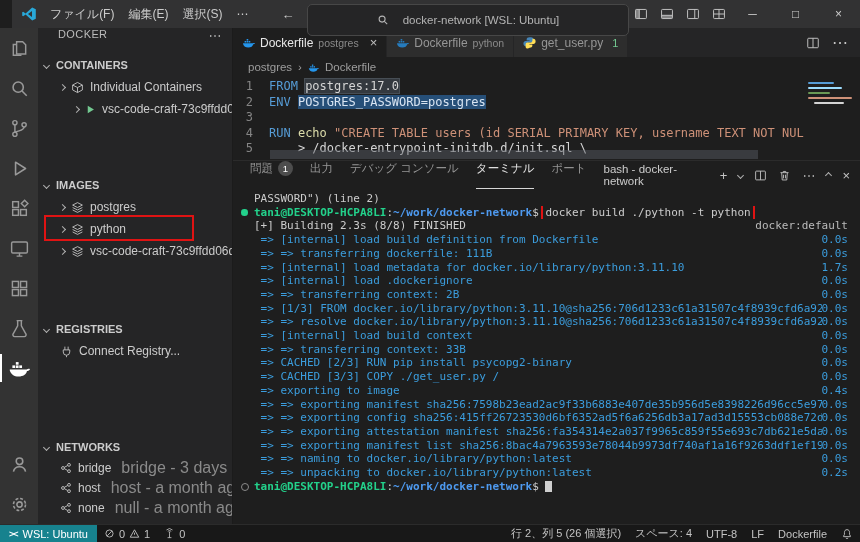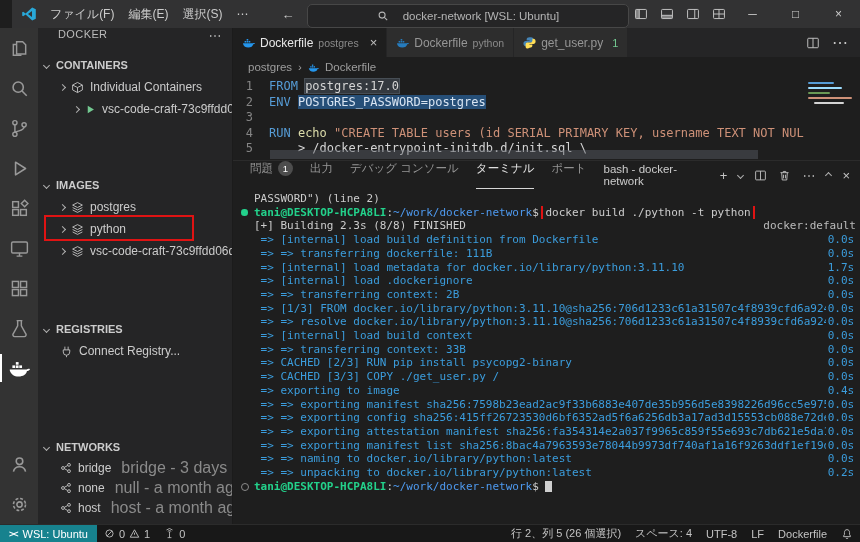--- a/index.html
+++ b/index.html
@@ -6,21 +6,21 @@
   html,body{background:#111}
   .app{position:relative;width:860px;height:542px;background:#1e1e1e;overflow:hidden;
        font-family:"Liberation Sans",sans-serif;color:#cccccc;-webkit-user-select:none}
   svg{display:block}
 
   
   .titlebar{position:absolute;left:12px;top:0;right:0;height:28px;background:#323233;display:flex;align-items:center;font-size:12px;z-index:30}
   .logo{margin:0 6px 0 9px}
   .menu-item{padding:3px 7px;border-radius:4px;color:#cccccc;cursor:default}
   .nav-arrows{display:flex;gap:14px;margin-left:26px;color:#cccccc;font-size:13px}
-  .cmd-center{position:absolute;left:295px;top:4px;width:322px;height:24px;background:#252526;border:1px solid #474747;border-radius:5px;
+  .cmd-center{position:absolute;left:295px;top:4px;width:322px;height:32px;background:#252526;border:1px solid #474747;border-radius:5px;
               display:flex;align-items:center;justify-content:center;gap:14px;color:#b4b4b4;font-size:11.5px}
   .layout-icons{position:absolute;right:134px;top:0;height:28px;display:flex;align-items:center;gap:12px;color:#c5c5c5}
   .win-controls{position:absolute;right:0;top:0;height:28px;display:flex}
   .win-btn{width:43px;height:28px;display:flex;align-items:center;justify-content:center;color:#cccccc;font-size:12px}
 
   
   .activitybar{position:absolute;left:0;top:28px;bottom:18px;width:38px;background:#333333;display:flex;flex-direction:column;z-index:20}
   .ab-icon{width:38px;height:40px;display:flex;align-items:center;justify-content:center;color:#999999;position:relative}
   .ab-icon.active{color:#ffffff}
   .ab-icon.active::before{content:"";position:absolute;left:0;top:6px;bottom:6px;width:2px;background:#ffffff}
@@ -81,25 +81,25 @@
   .pbadge{background:#4d4d4d;color:#ffffff;border-radius:9px;min-width:15px;height:15px;display:flex;align-items:center;justify-content:center;font-size:9.5px;padding:0 3px}
   .panel-right{margin-left:auto;display:flex;align-items:center;gap:11px;color:#c5c5c5}
   .term-label{color:#cccccc;font-size:11.5px;display:flex;align-items:flex-start;gap:5px}
   .picon{font-size:13px;line-height:1}
   .terminal{position:absolute;left:0;top:28px;right:0;bottom:0;font-family:"DejaVu Sans Mono",monospace;font-size:11px;line-height:13.7px;padding:3px 0 0 8px;overflow:hidden}
   .tline{display:flex;white-space:pre}
   .tgut{width:13px;flex:none;position:relative}
   .tgut.ok::before{content:"";position:absolute;left:0;top:3.5px;width:6.5px;height:6.5px;border-radius:50%;background:#23d18b}
   .tgut.open::before{content:"";position:absolute;left:0;top:3.5px;width:6px;height:6px;border-radius:50%;border:1px solid #8a8a8a}
   .tcontent{flex:1;overflow:hidden;white-space:pre}
-  .ttime{flex:none;min-width:34px;text-align:center;padding-right:4px;color:#3b9ddd}
+  .ttime{flex:none;min-width:34px;text-align:right;padding-right:12px;color:#3b9ddd}
   .ttime.tlabel{color:#bbbbbb}
   .t-w{color:#cccccc}
   .t-g{color:#23d18b;font-weight:bold}
-  .t-p{color:#4e9af0;font-weight:normal}
+  .t-p{color:#4e9af0;font-weight:bold}
   .t-b{color:#3b9ddd}
   .boxed{outline:2px solid #e01313;outline-offset:2px}
   .tcursor{display:inline-block;width:6.5px;height:11px;background:#cfcfcf;vertical-align:-2px}
 
   
   .statusbar{position:absolute;left:0;right:0;bottom:0;height:18px;background:#181818;border-top:1px solid #2b2b2b;
              display:flex;align-items:center;font-size:11px;color:#c3c3c3;z-index:40}
   .sb-remote{height:100%;display:flex;align-items:center;gap:5px;padding:0 9px;background:#17828e;color:#ffffff;font-size:11px}
   .sb-item{display:flex;align-items:center;gap:4px;padding:0 7px;height:100%}
   .sb-right{margin-left:auto;display:flex;align-items:center;height:100%}
@@ -344,34 +344,34 @@
     </div>
     <div class="sb-row net-row">
       <span>
           <svg width="12" height="12" viewBox="0 0 16 16" fill="none" stroke="#c5c5c5" stroke-width="1.2">
             <circle cx="4" cy="8" r="1.9"></circle>
             <circle cx="12" cy="3.8" r="1.9"></circle>
             <circle cx="12" cy="12.2" r="1.9"></circle>
             <path d="M5.8 7.1 10.2 4.7M5.8 8.9 10.2 11.3"></path>
           </svg>
         </span>
-      <span>none</span>
-      <span class="desc">null - a month ago</span>
+      <span>host</span>
+      <span class="desc">host - a month ago</span>
     </div>
     <div class="sb-row net-row">
       <span>
           <svg width="12" height="12" viewBox="0 0 16 16" fill="none" stroke="#c5c5c5" stroke-width="1.2">
             <circle cx="4" cy="8" r="1.9"></circle>
             <circle cx="12" cy="3.8" r="1.9"></circle>
             <circle cx="12" cy="12.2" r="1.9"></circle>
             <path d="M5.8 7.1 10.2 4.7M5.8 8.9 10.2 11.3"></path>
           </svg>
         </span>
-      <span>host</span>
-      <span class="desc">host - a month ago</span>
+      <span>none</span>
+      <span class="desc">null - a month ago</span>
     </div>
 
     <div class="annotation anno-python"></div>
   </div>
 
   <div class="editor">
     <div class="tabbar">
       <div class="tab active">
         <span>
             <svg width="13" height="13" viewBox="0 0 16 16">

